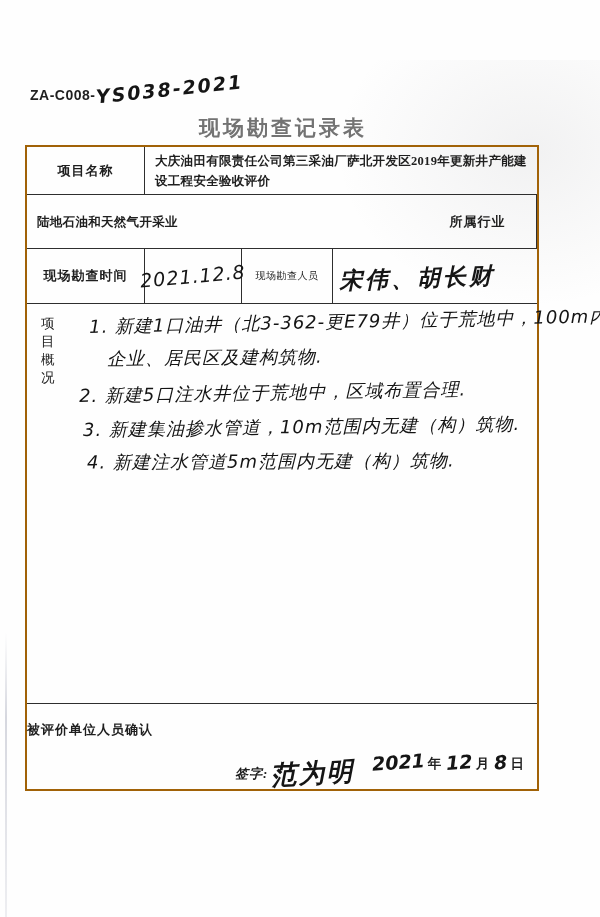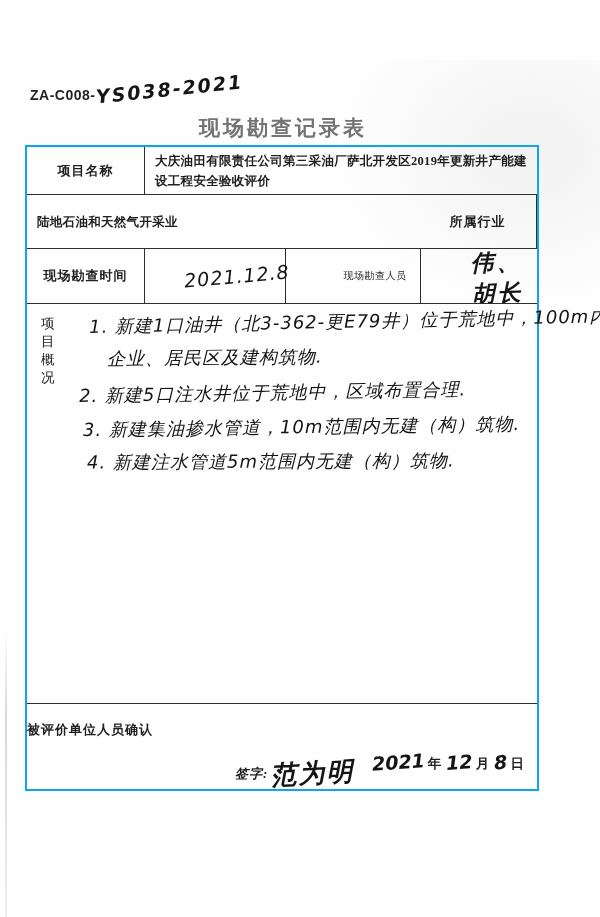--- a/index.html
+++ b/index.html
@@ -38,29 +38,29 @@
     font-family:"DejaVu Sans", sans-serif;
   }
   .page-title {
     position:absolute; left:0; top:114px; width:566px;
     text-align:center; font-weight:bold; font-size:21px; letter-spacing:3px;
     color:#737373;
   }
 
   .form-table {
     position:absolute; left:25px; top:145px; width:514px; height:646px;
-    border:2px solid #0ea5e9;
+    border:2px solid #a16207;
     display:flex; flex-direction:column;
     background:transparent;
   }
   .tr { display:flex; border-bottom:1.5px solid #2e2e2e; }
   .tr:last-child { border-bottom:none; }
   .tr-project  { height:48px; }
   .tr-industry { height:54px; }
-  .tr-survey   { height:55px;gap:44px; }
+  .tr-survey   { height:55px; }
   .tr-overview { height:400px; flex-direction:row; }
   .tr-confirm  { flex:1; position:relative; display:block; }
 
   .cell { display:flex; align-items:center; }
   .cell-label {
     width:118px; flex:0 0 118px;
     justify-content:center;
     border-right:1.5px solid #2e2e2e;
     font-weight:bold; font-size:13px; letter-spacing:1px;
     text-align:center;

